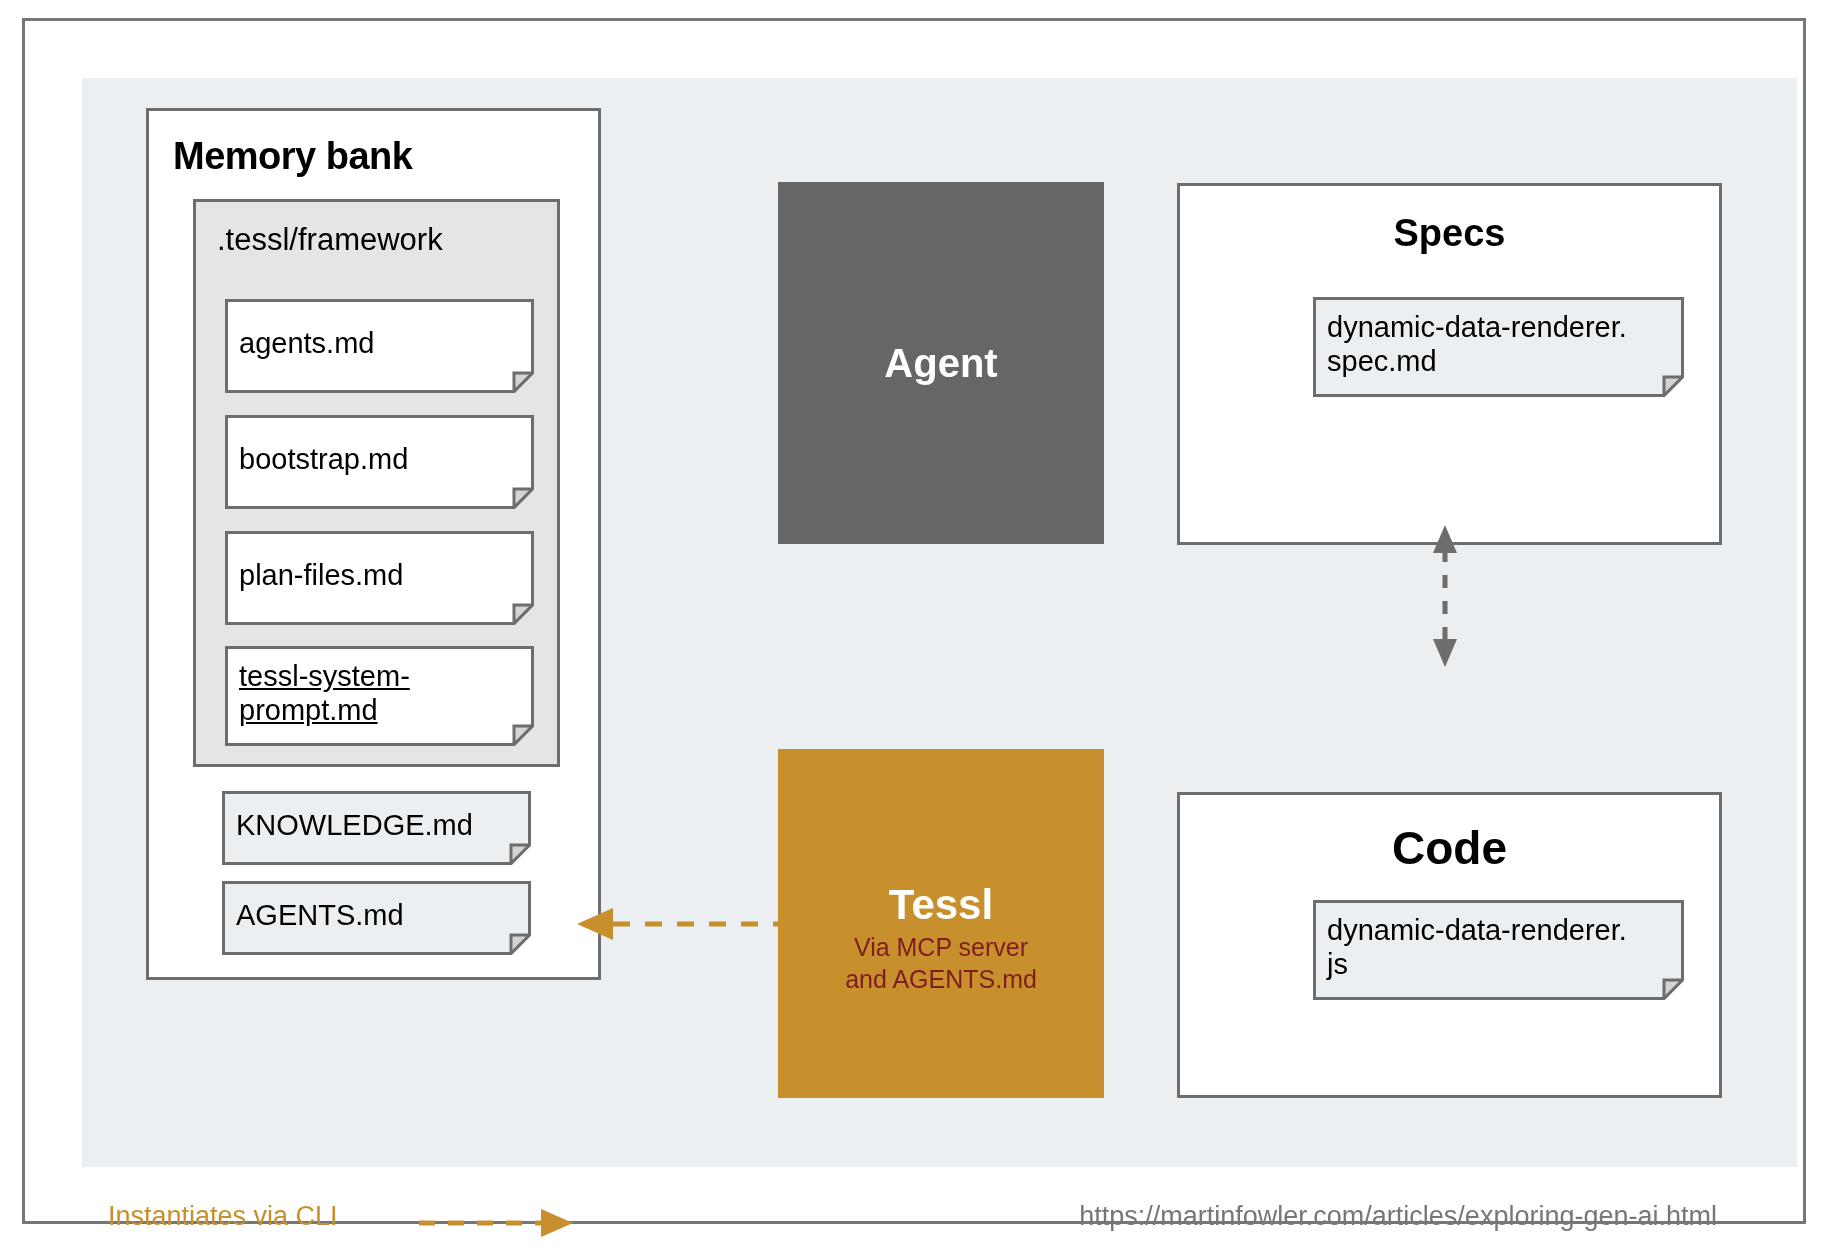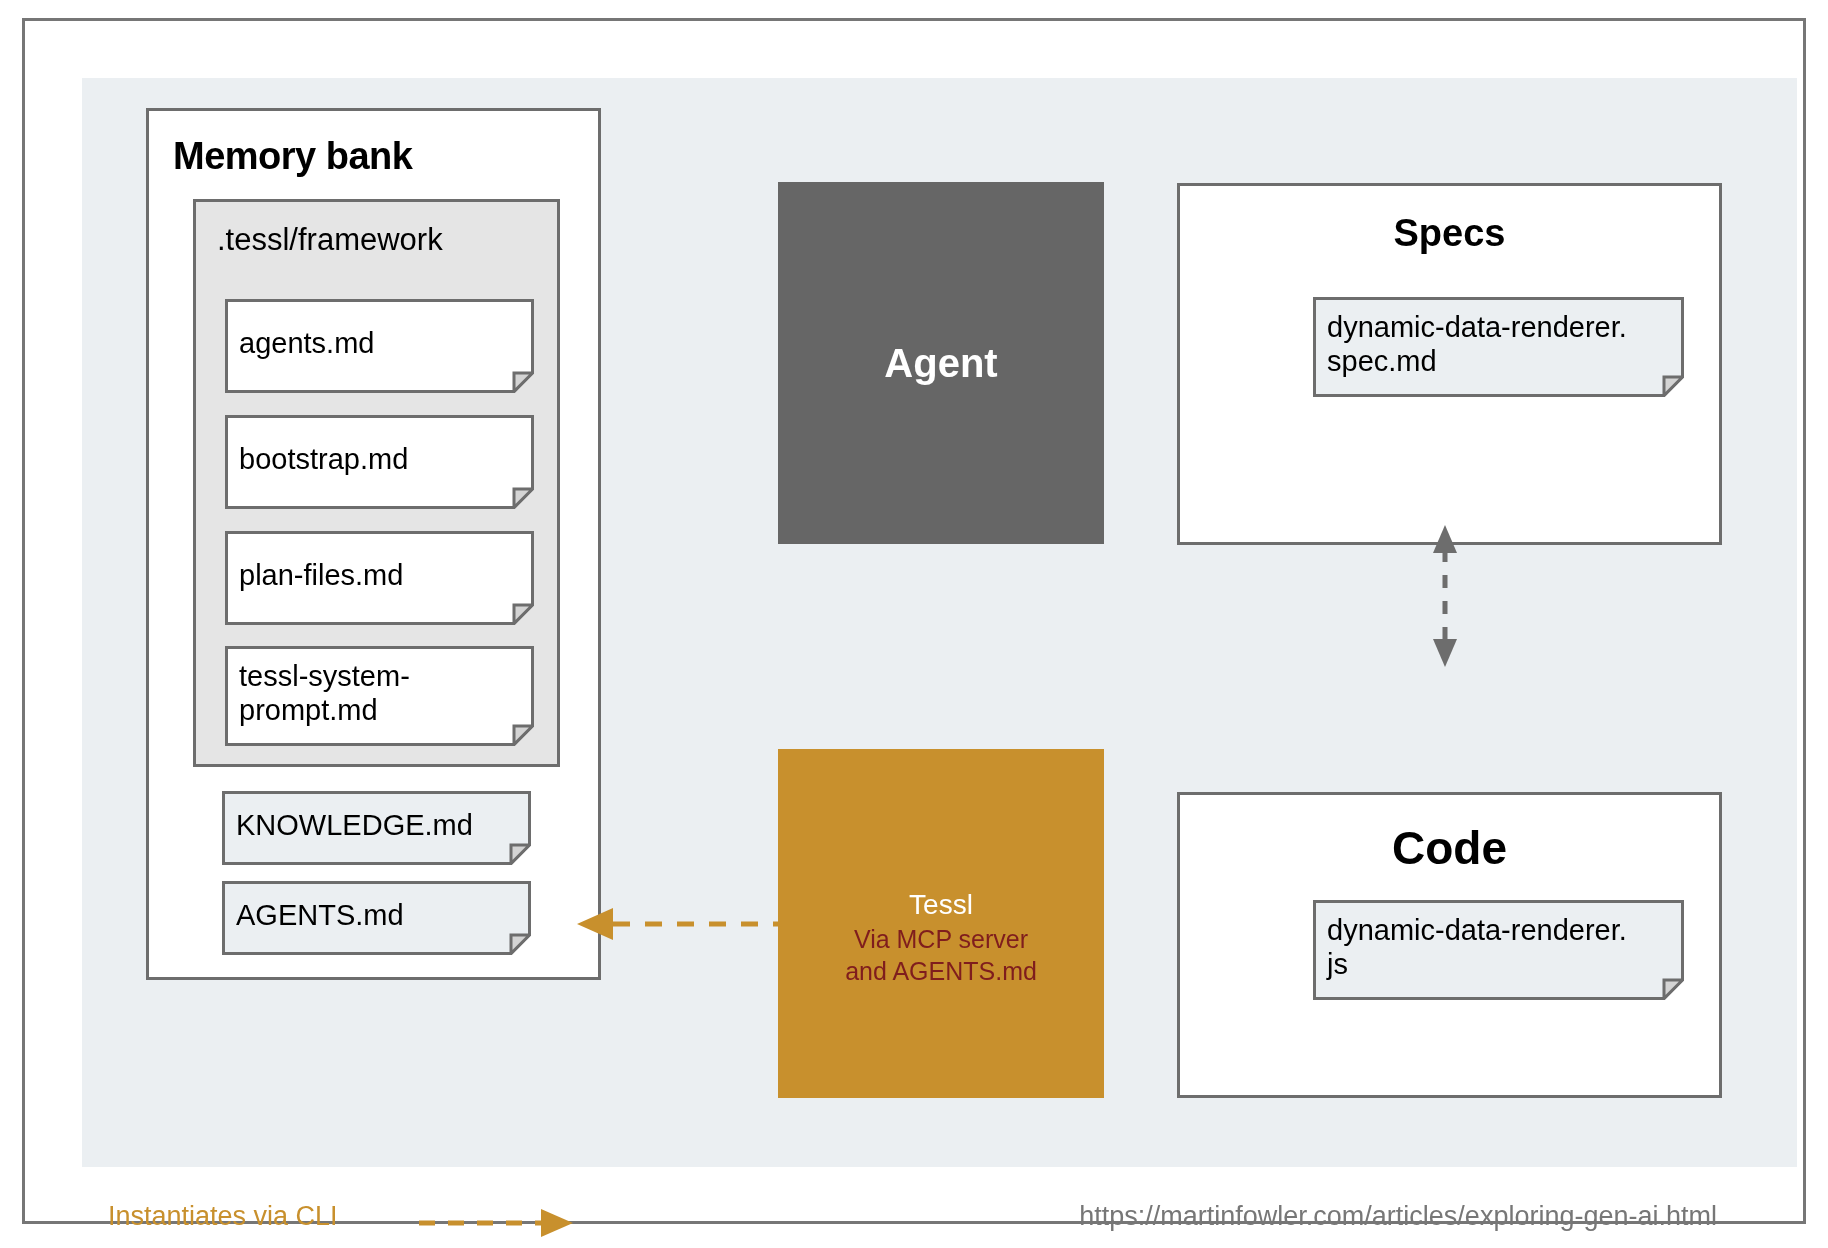--- a/index.html
+++ b/index.html
@@ -140,22 +140,22 @@
     height: 349px;
     background: #c8902d;
     display: flex;
     flex-direction: column;
     align-items: center;
     justify-content: center;
     text-align: center;
   }
   #tessl-title {
     color: #ffffff;
-    font-size: 28px;
-    font-weight: normal;
+    font-size: 42px;
+    font-weight: bold;
     margin-bottom: 2px;
     margin-top: 29px;
   }
   #tessl-subtitle {
     color: #7f1d1d;
     font-size: 25px;
     line-height: 1.3;
   }
 
   
@@ -237,21 +237,21 @@
         </div>
 
         <div class="note" style="left:29px; top:329px; width:309px; height:94px;">
           <svg class="note-shape" viewBox="0 0 309 94" preserveAspectRatio="none">
             <path d="M1.5,1.5 H307.5 V74 L289,92.5 H1.5 Z" fill="#ffffff" stroke="#6d6d6d" stroke-width="3"></path>
             <path d="M307.5,74 L289,74 L289,92.5 Z" fill="#d4d4d4" stroke="#6d6d6d" stroke-width="3"></path>
           </svg>
           <span class="note-label">plan-files.md</span>
         </div>
 
-        <div class="note" style="left:29px; top:444px; width:309px; height:100px;">
+        <div class="note" style="left:29px; top:444px; width:309px; height:100px;text-decoration:underline;">
           <svg class="note-shape" viewBox="0 0 309 100" preserveAspectRatio="none">
             <path d="M1.5,1.5 H307.5 V80 L289,98.5 H1.5 Z" fill="#ffffff" stroke="#6d6d6d" stroke-width="3"></path>
             <path d="M307.5,80 L289,80 L289,98.5 Z" fill="#d4d4d4" stroke="#6d6d6d" stroke-width="3"></path>
           </svg>
           <span class="note-label">
             <span>tessl-system-</span><br>
             <span>prompt.md</span>
           </span>
         </div>
       </div>

